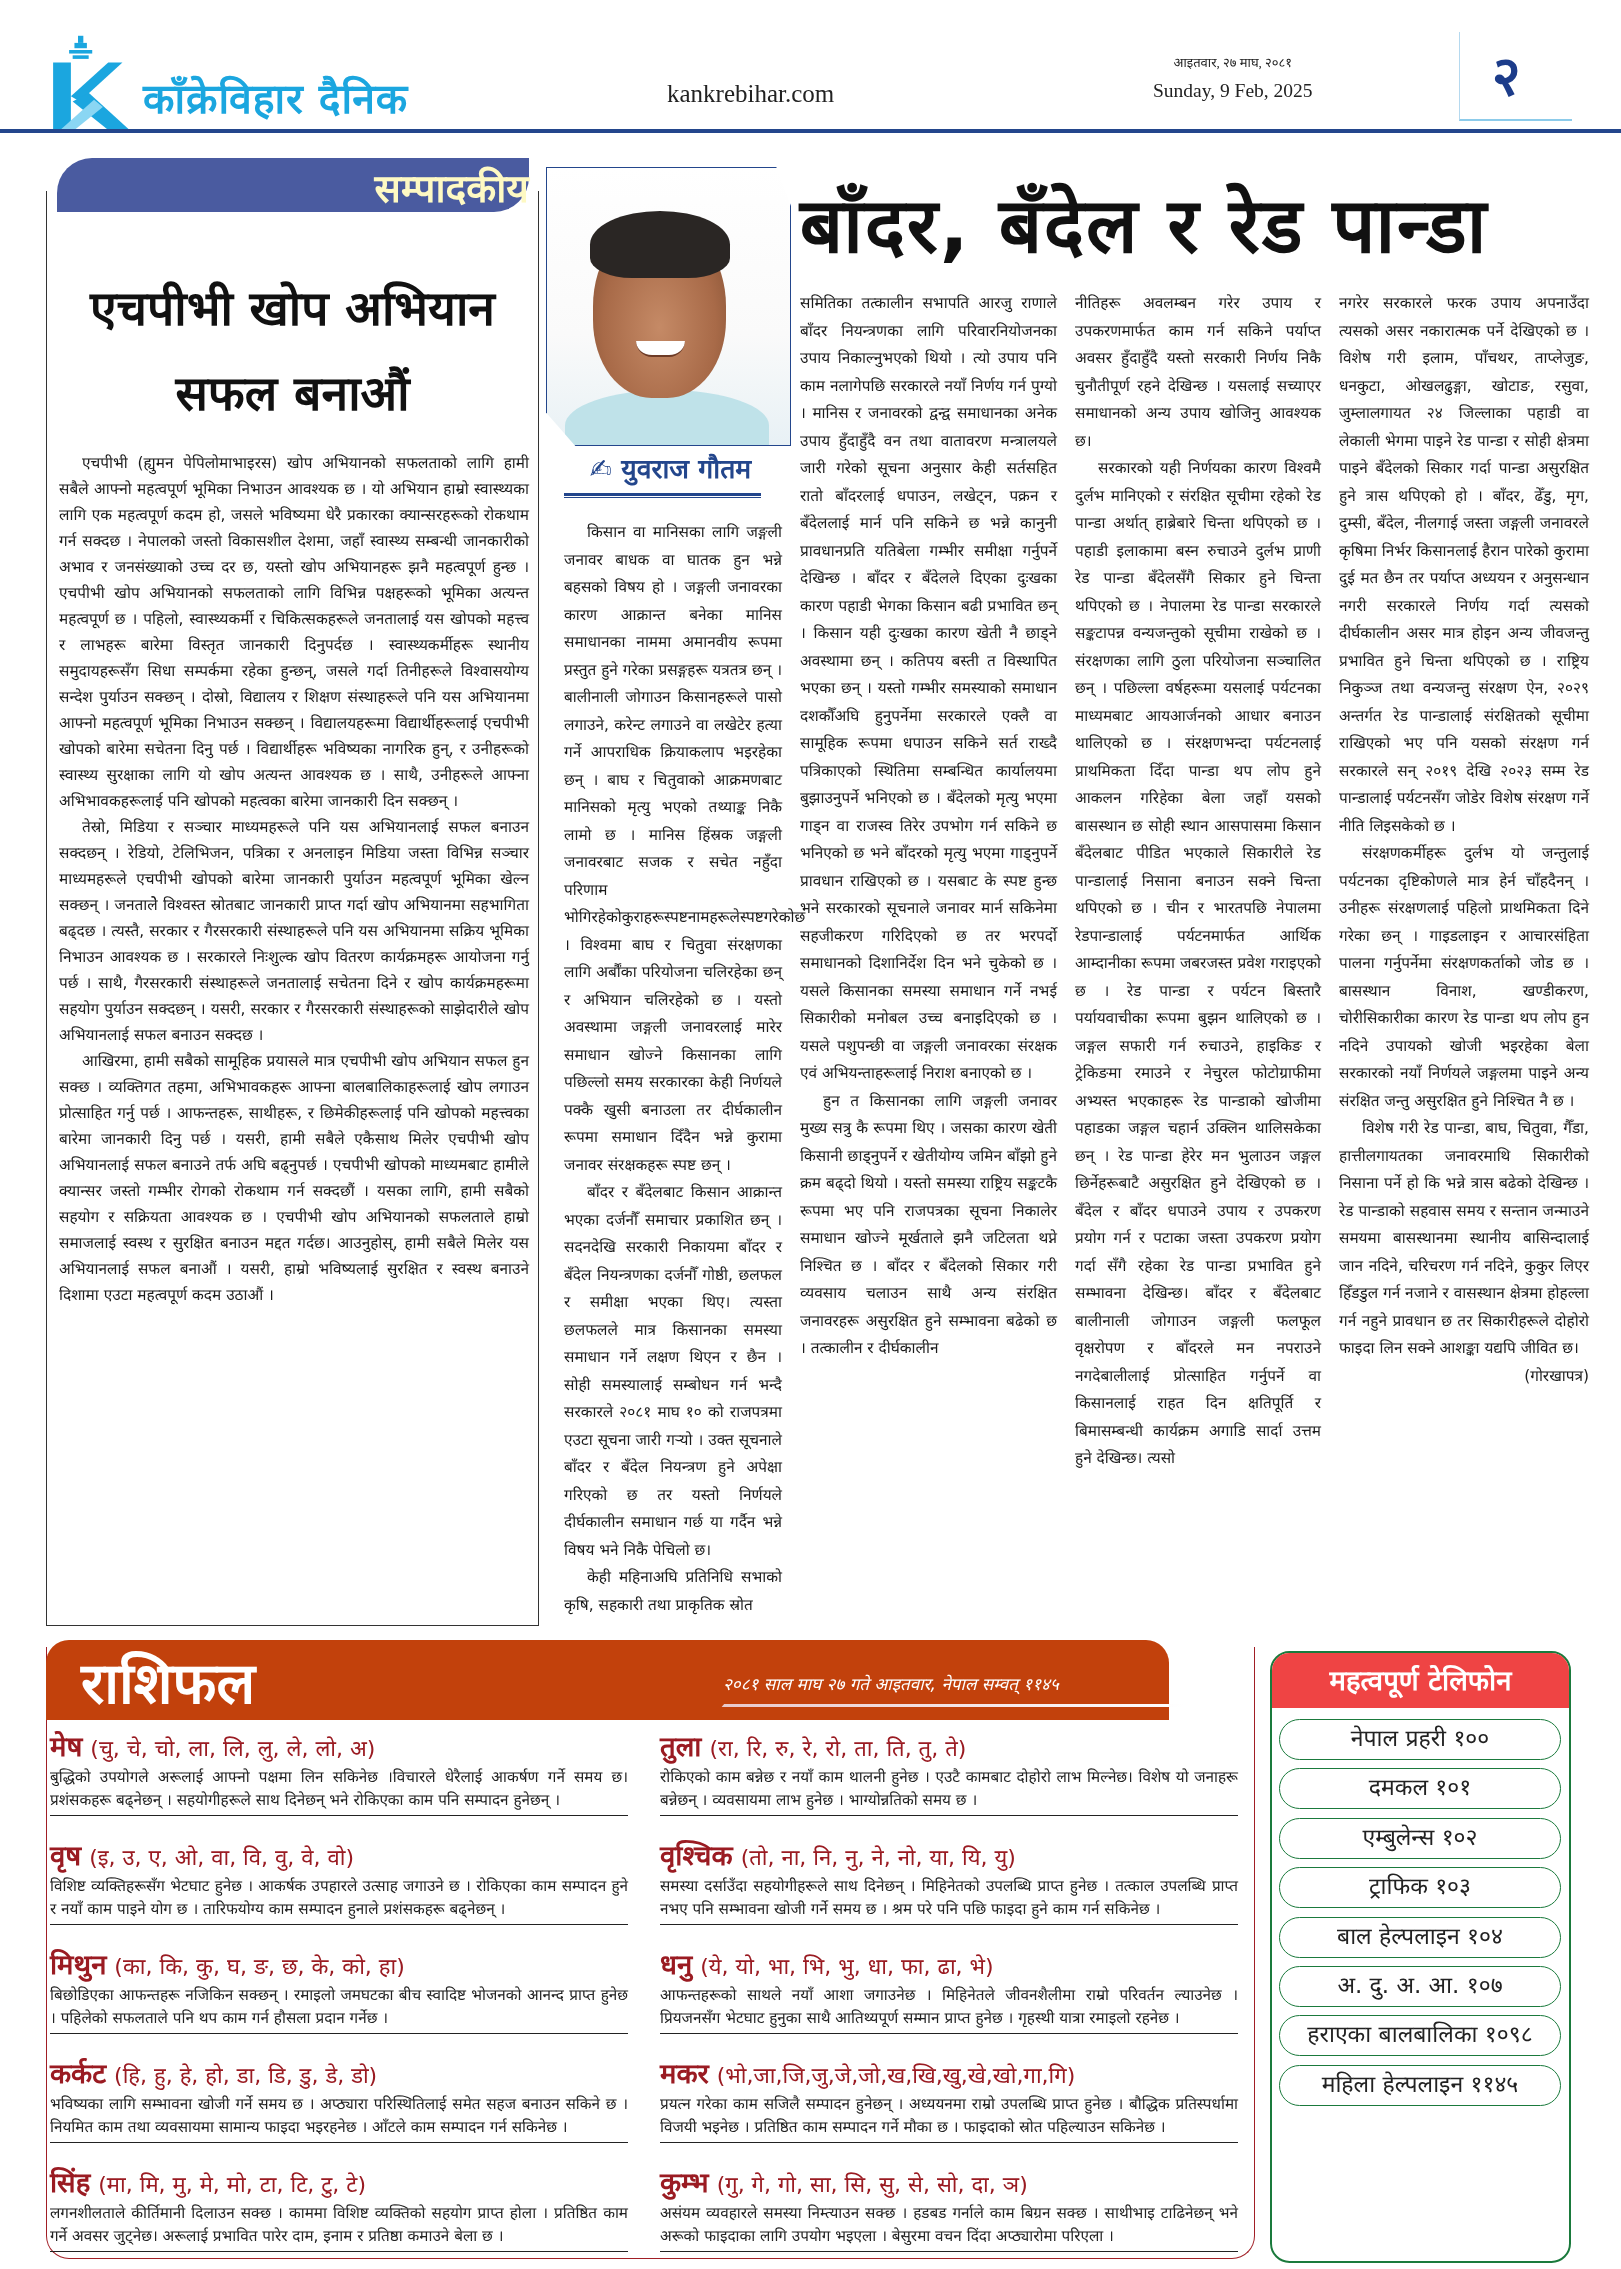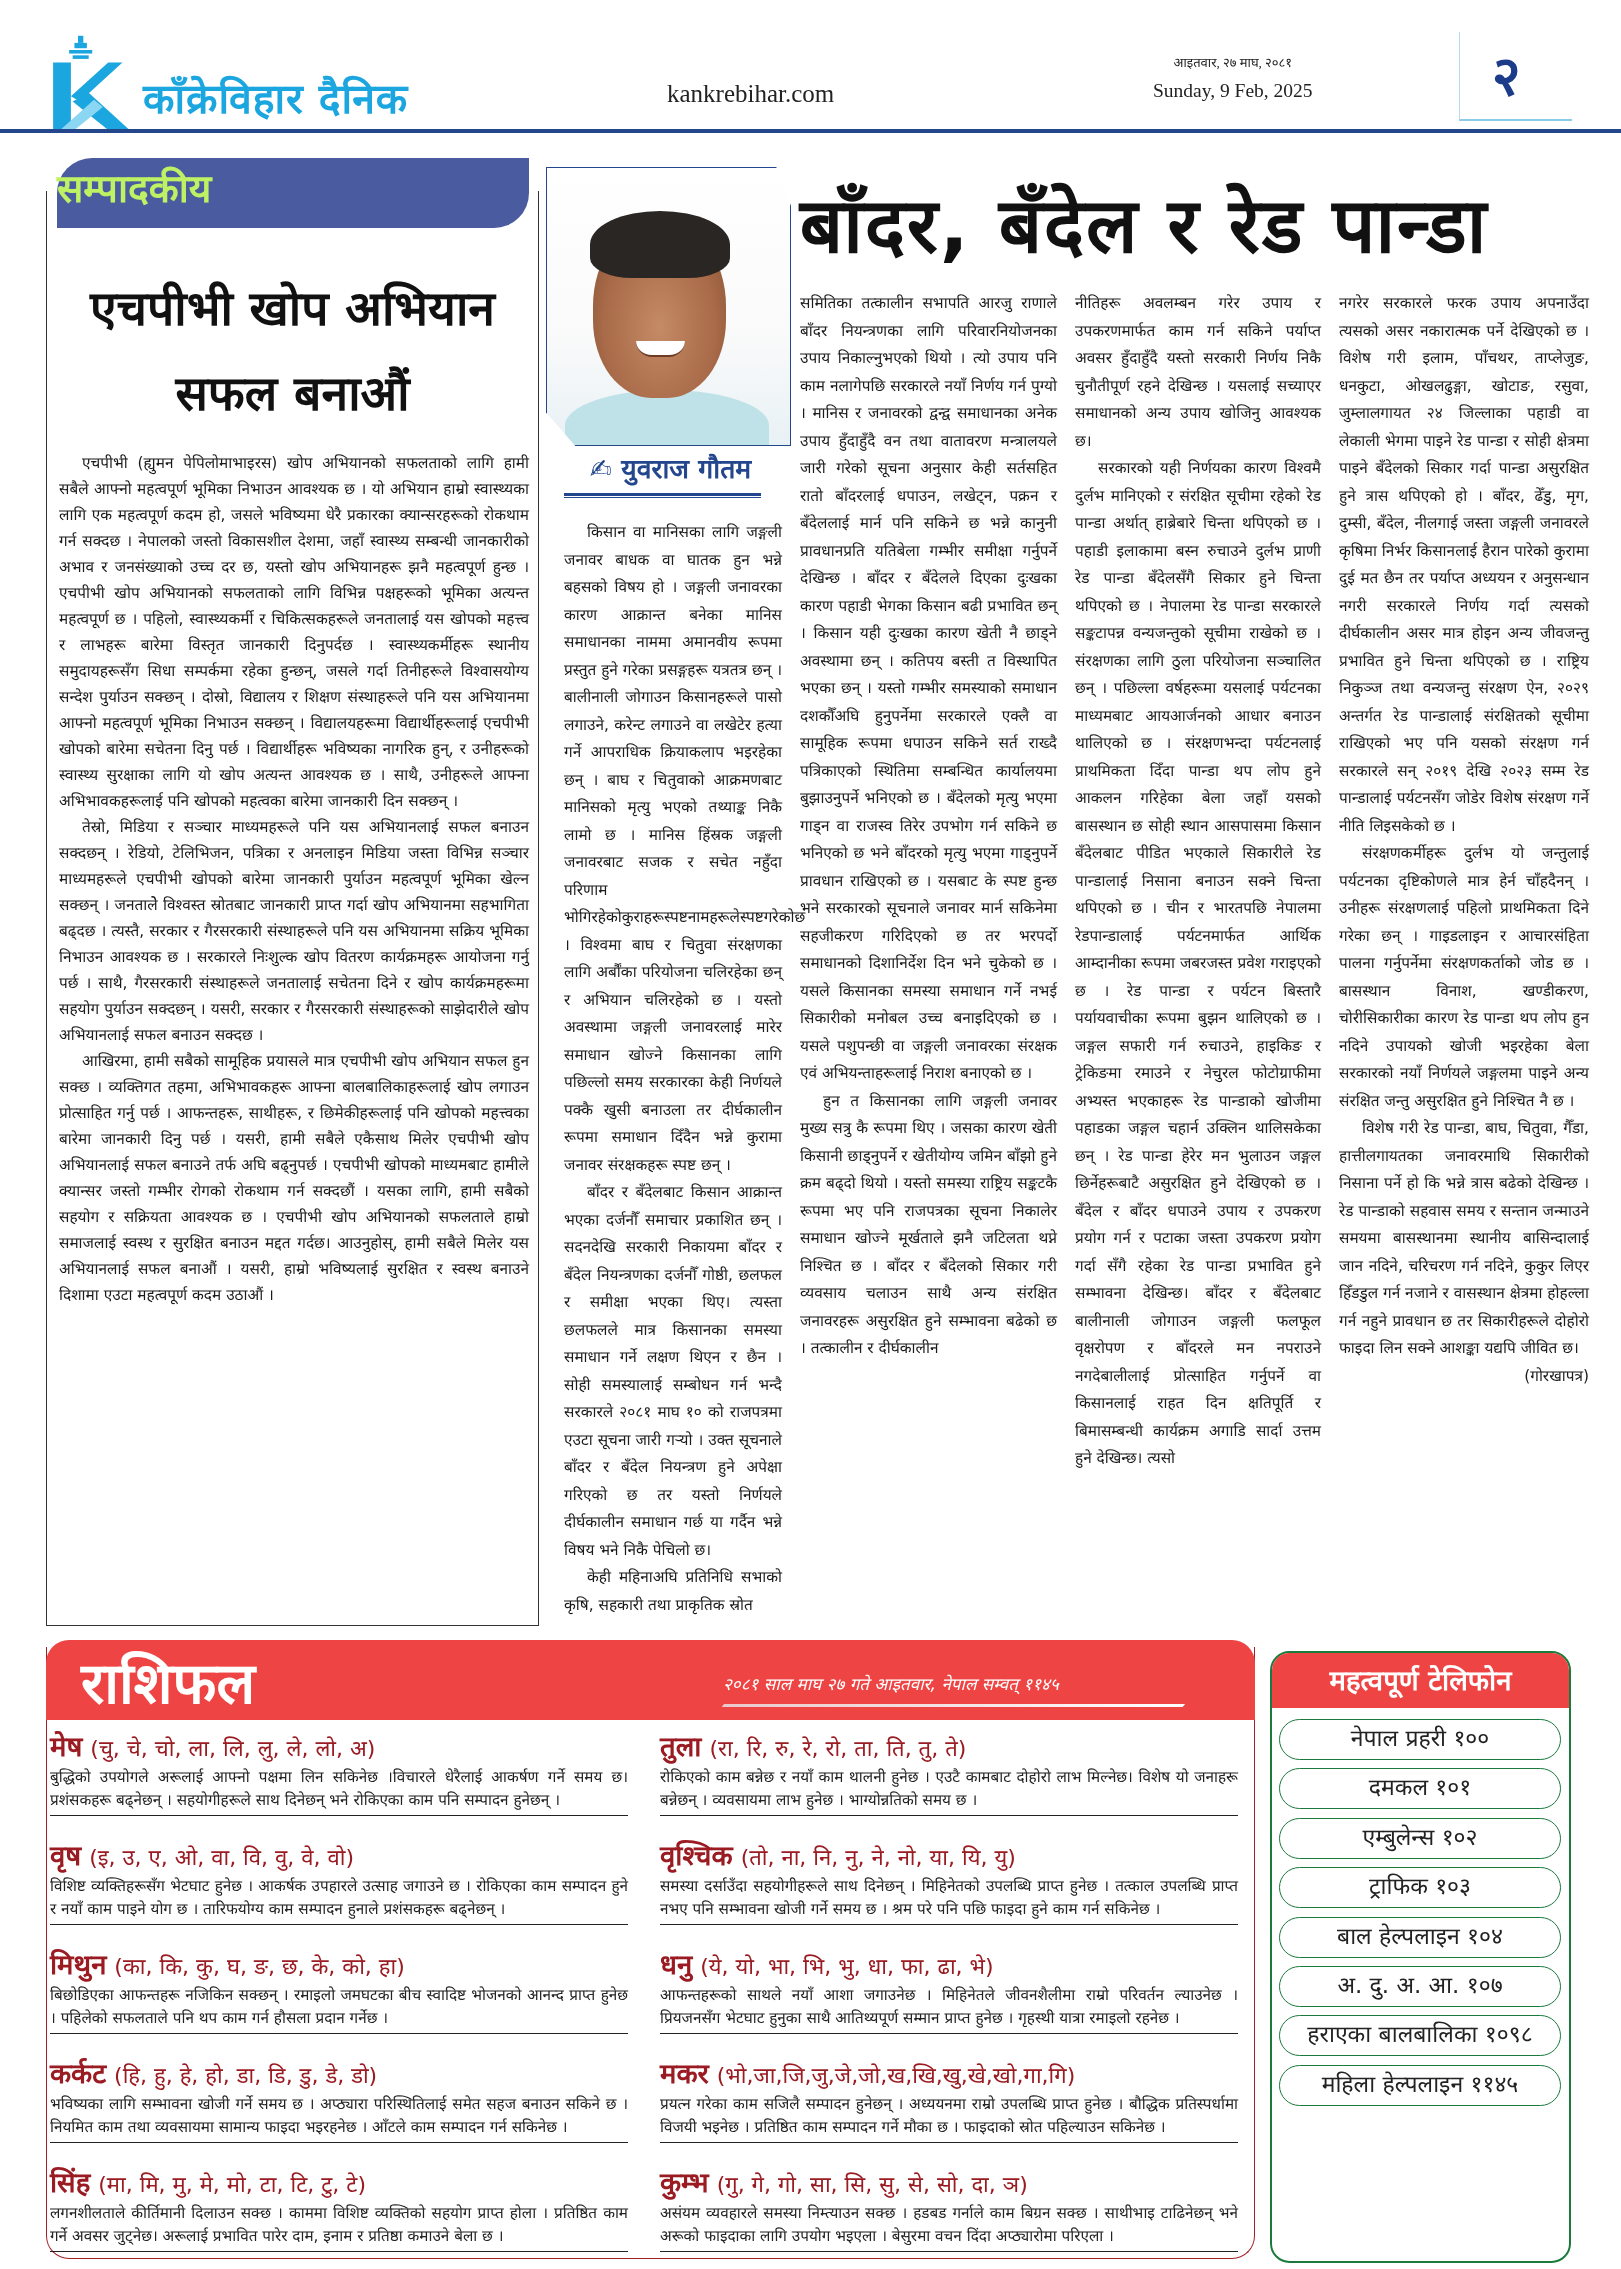--- a/index.html
+++ b/index.html
@@ -14,21 +14,21 @@
   .site-url { position: absolute; left: 667px; top: 80px; font-family: "Liberation Serif", serif; font-size: 25px; color: #222; }
   .date-block { position: absolute; left: 1153px; top: 50px; text-align: center; font-family: "Liberation Serif", serif; color: #222; }
   .date-np { font-size: 13px; line-height: 26.6px; }
   .date-en { font-size: 19.5px; line-height: 28px; }
   .page-no-box { position: absolute; left: 1459px; top: 32px; width: 113px; height: 89px; border-left: 1.8px solid #b5d9ef; border-bottom: 2.7px solid #8ccbea; }
   .page-no { position: absolute; left: 32px; top: 3.5px; font-size: 55px; color: #1c3c8a; font-weight: bold; }
   .rule-top { position: absolute; left: 0; top: 129px; width: 1622px; height: 4.4px; background: #23468c; }
 
   
   .editorial { position: absolute; left: 46px; top: 191px; width: 493px; height: 1435px; border: 1.8px solid #333; border-top: none; }
-  .editorial-tab { position: absolute; left: 57px; top: 158px; width: 472px; height: 70px; background: #4a5ba0; border-radius: 35px 0 35px 0; color: #bef264; text-align: left; font-size: 39px; font-weight: bold; line-height: 62px; }
+  .editorial-tab { position: absolute; left: 57px; top: 158px; width: 472px; height: 54px; background: #4a5ba0; border-radius: 35px 0 35px 0; color: #fef9c3; text-align: right; font-size: 39px; font-weight: bold; line-height: 62px; }
   .editorial-title { position: absolute; left: 46px; top: 266px; width: 493px; text-align: center; font-size: 48px; line-height: 85px; color: #111; }
   .editorial-body { position: absolute; left: 59px; top: 450px; width: 470px; font-size: 15.4px; line-height: 26px; text-align: justify; color: #1a1a1a; }
   .editorial-body p { text-indent: 23px; margin-bottom: 0; }
   .photo { position: absolute; left: 546px; top: 167px; width: 245px; height: 279px; border: 1.8px solid #23468c; background: linear-gradient(180deg, #ffffff 0%, #fafafa 60%, #e8f1f5 100%); overflow: hidden; clip-path: polygon(0 0, 94% 0, 100% 14%, 100% 100%, 12% 100%, 0 88%); }
   .photo .head { position: absolute; left: 46px; top: 53px; width: 133px; height: 177px; border-radius: 48% 48% 44% 44%; background: radial-gradient(ellipse at 50% 60%, #c58a66 0%, #a86a48 60%, #7e4d31 100%); }
   .photo .hair { position: absolute; left: 43px; top: 43px; width: 140px; height: 67px; border-radius: 50% 50% 30% 30%; background: #2a2624; }
   .photo .shirt { position: absolute; left: 17.7px; top: 222px; width: 204px; height: 71px; border-radius: 50% 50% 0 0; background: #bfe2e9; }
   .photo .mouth { position: absolute; left: 89px; top: 173px; width: 49px; height: 16px; border-radius: 0 0 26.6px 26.6px; background: #fff; border-bottom: 2.7px solid #6d3b26; }
   .author-name { position: absolute; left: 555px; top: 450px; width: 231px; text-align: center; font-size: 26.6px; color: #23468c; font-weight: bold; }
   .author-rule1 { position: absolute; left: 564px; top: 493px; width: 197px; height: 2.7px; background: #23468c; }
@@ -39,21 +39,21 @@
   .col { position: absolute; font-size: 15.4px; line-height: 27.5px; text-align: justify; color: #1a1a1a; }
   .col p { text-indent: 23px; }
   .col p.noindent { text-indent: 0; }
   .col1 { left: 564px; top: 519px; width: 218px; }
   .col2 { left: 800px; top: 290px; width: 257px; }
   .col3 { left: 1075px; top: 290px; width: 246px; }
   .col4 { left: 1339px; top: 290px; width: 250px; }
 
   
   .rashi { position: absolute; left: 46px; top: 1647px; width: 1209px; height: 612px; border: 1.8px solid #a11e25; border-top: none; border-radius: 0 0 23px 23px; }
-  .rashi-head { position: absolute; left: 46px; top: 1640px; width: 1209px; height: 80px; background: #ef4444; border-radius: 23px 23px 0 0; }
+  .rashi-head { position: absolute; left: 46px; top: 1640px; width: 1123px; height: 80px; background: #c2410c; border-radius: 23px 23px 0 0; }
   .rashi-title { position: absolute; left: 35px; top: 1.8px; font-size: 57px; font-weight: bold; color: #fff; }
   .rashi-sub { position: absolute; left: 677px; top: 32px; font-size: 17px; color: #fff; font-style: italic; white-space: nowrap; }
   .rashi-swoosh { position: absolute; left: 677px; top: 64px; width: 461px; height: 2.7px; background: linear-gradient(90deg, #e9c9cb, #ffffff); transform: skewX(-40deg); }
   .rashi-col { position: absolute; top: 1729px; width: 578px; }
   .rashi-col.left { left: 50px; }
   .rashi-col.right { left: 660px; }
   .sign { border-bottom: 1.8px solid #222; padding: 0 0 3.5px 0; margin-bottom: 22px; height: 87px; }
   .sign.last { border-bottom: none; }
   .sign-head { font-size: 25px; line-height: 34px; color: #9a1b22; white-space: nowrap; }
   .sign-name { font-weight: bold; font-size: 27.5px; }

